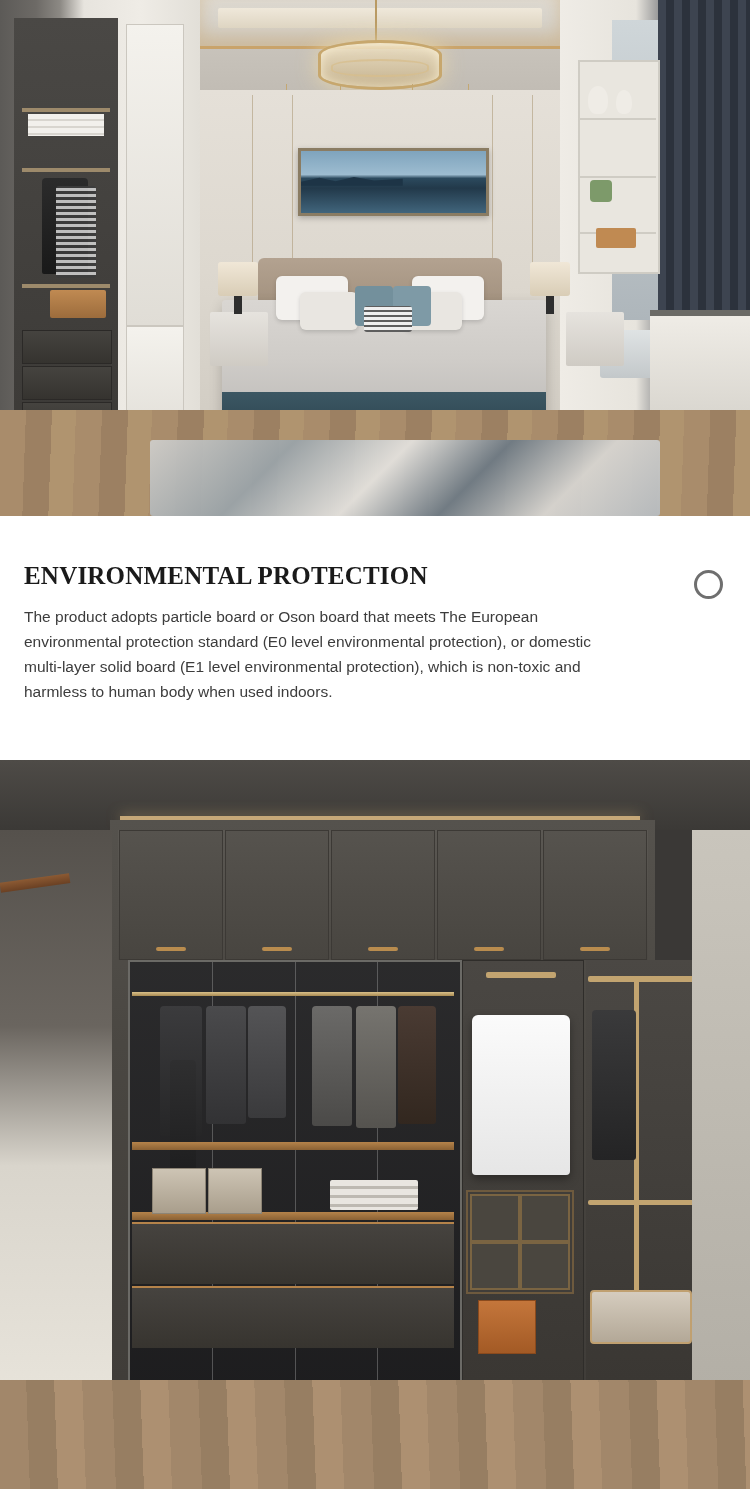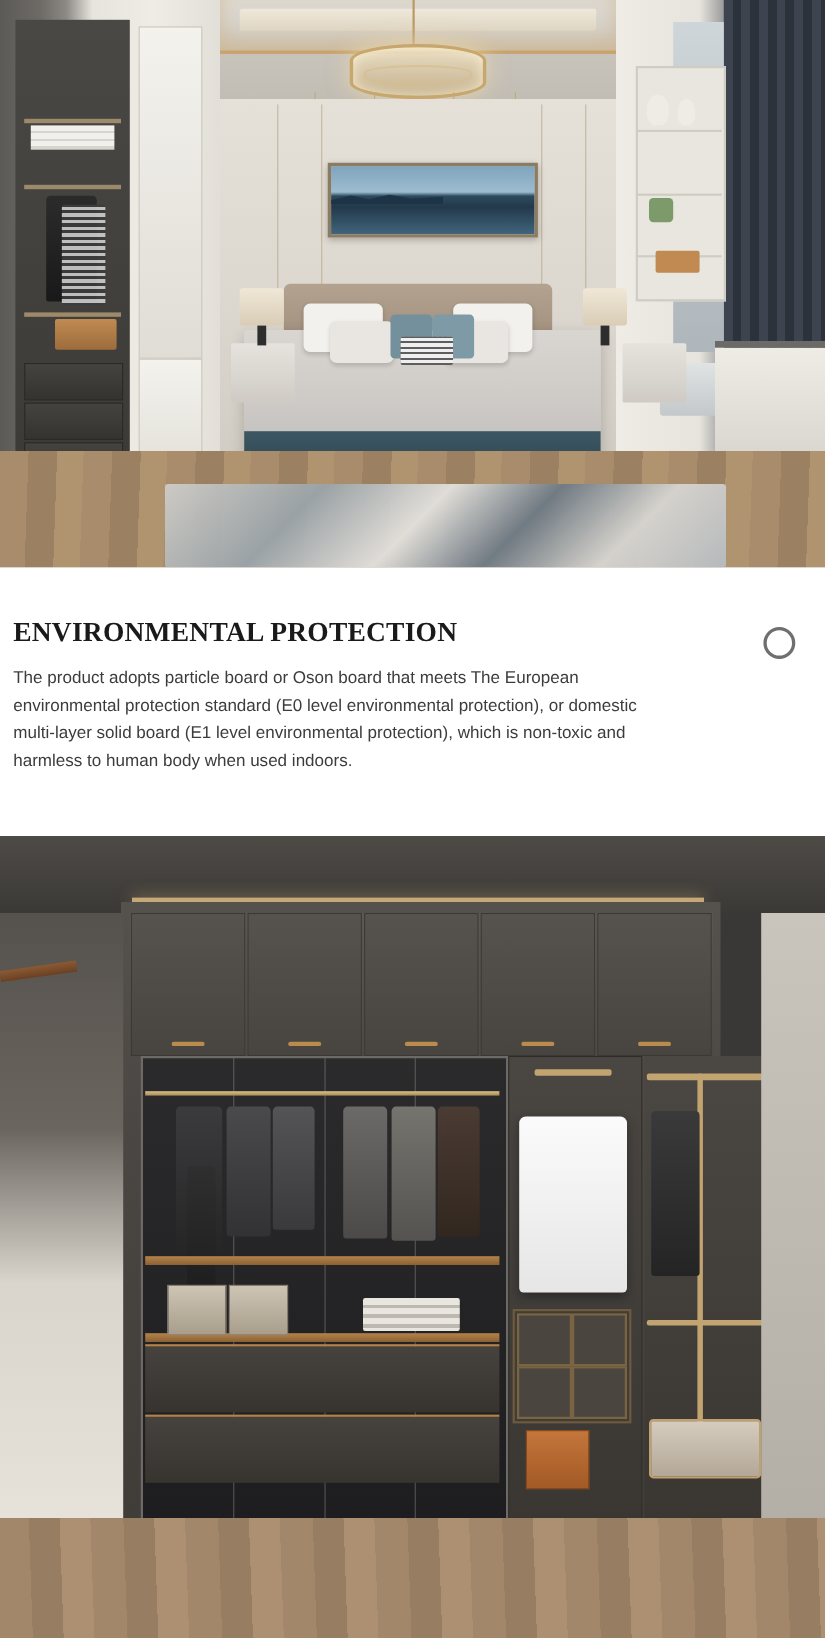--- a/index.html
+++ b/index.html
@@ -224,21 +224,21 @@
   .rug {
     position: absolute; left: 150px; top: 440px; width: 510px; height: 76px;
     background: linear-gradient(135deg,#cfcdc9 0%,#9aa3a8 25%,#e3e1dd 45%,#6e7a84 62%,#d7d5d1 80%,#b7bcc0 100%);
     border-radius: 3px;
     opacity: .95;
   }
 
   
   .text-section {
     background: #ffffff;
-    padding: 46px 28px 56px 12px;
+    padding: 46px 28px 56px 24px;
     position: relative;
     box-sizing: border-box;
     width: 750px;
   }
   .section-title {
     font-family: "Liberation Serif", serif;
     font-size: 25px;
     font-weight: bold;
     letter-spacing: .2px;
     color: #1a1a1a;

